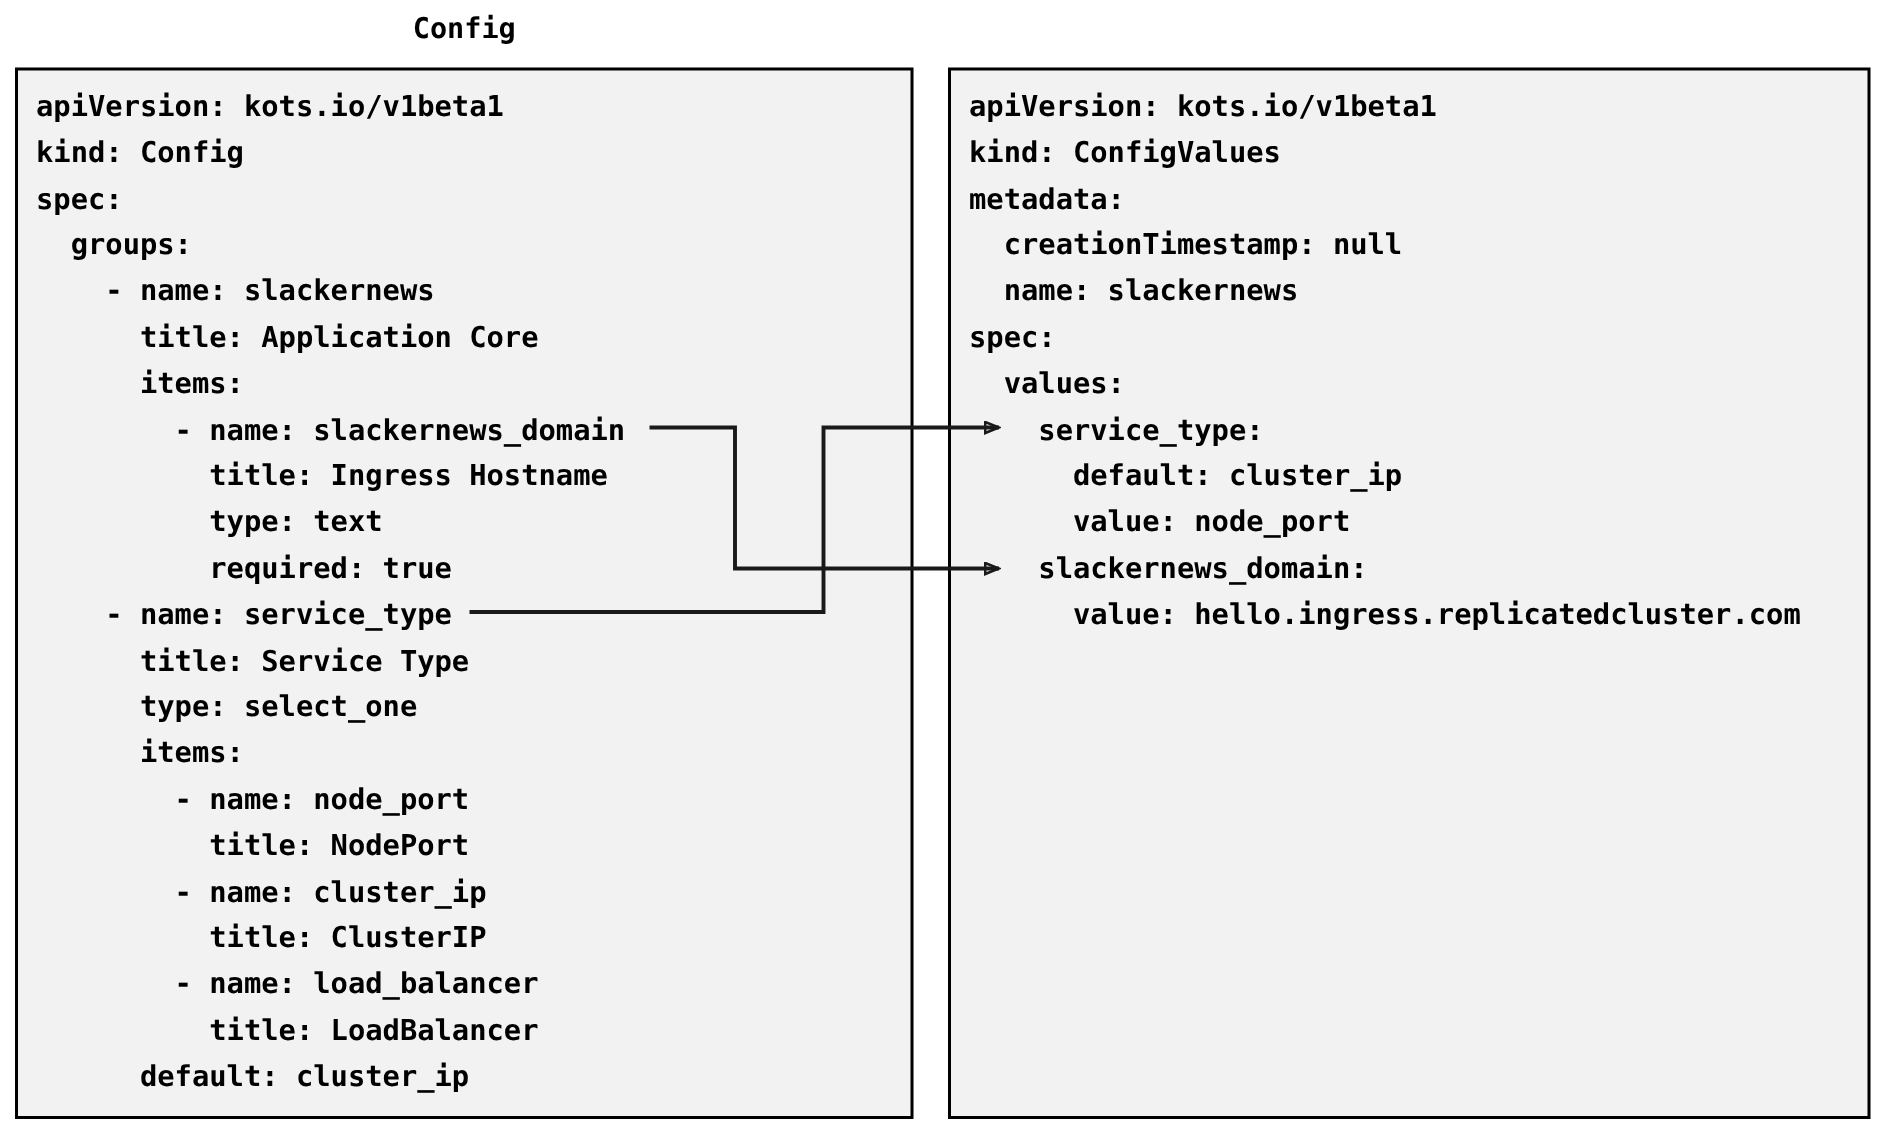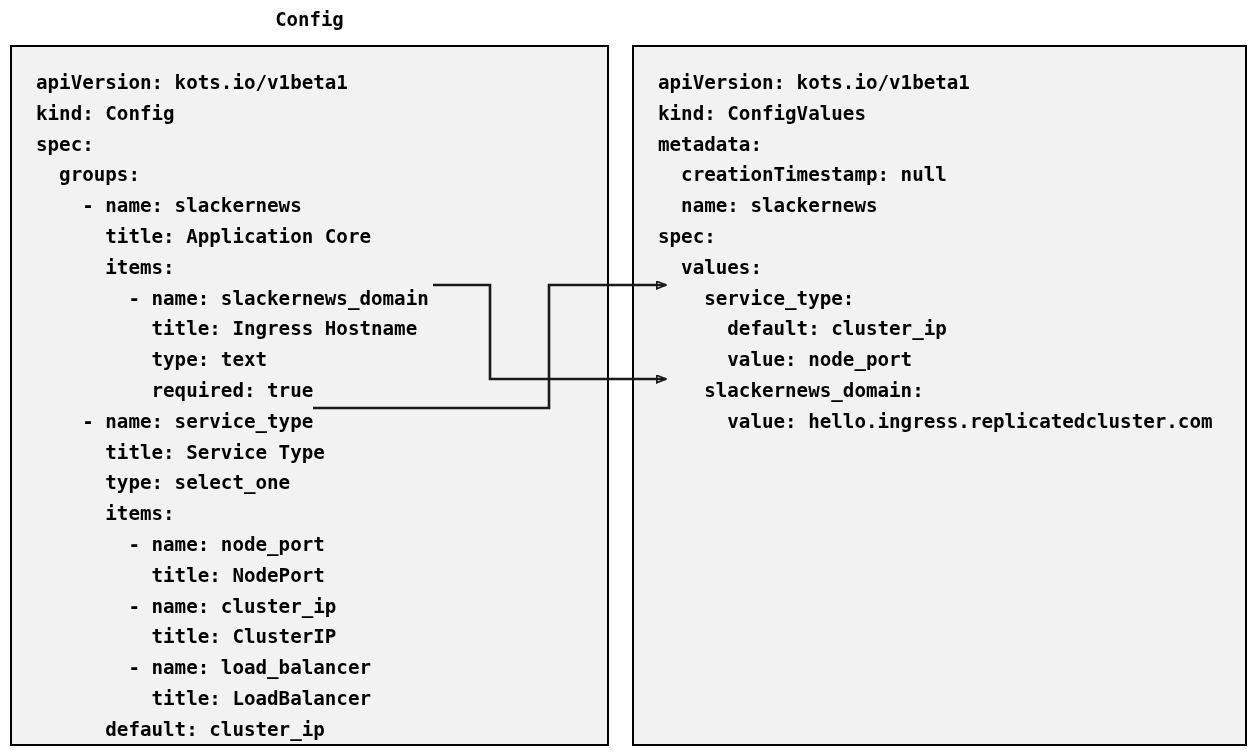--- a/index.html
+++ b/index.html
@@ -47,21 +47,21 @@
     box-sizing: border-box;
     overflow: hidden;
   }
   #panel-config  { left: 10px;  top: 45px; width: 599px; height: 701px; }
   #panel-values  { left: 632px; top: 45px; width: 615px; height: 701px; }
 
   .code-block {
     position: absolute;
     left: 12px;
     top: 9px;
-    margin: 12px;
+    margin: 0;
     padding: 0;
     font-family: "DejaVu Sans Mono", "Liberation Mono", monospace;
     font-weight: bold;
     font-size: 19.2px;
     line-height: 30.8px;
     color: #000000;
     white-space: pre;
     letter-spacing: 0px;
   }
 

